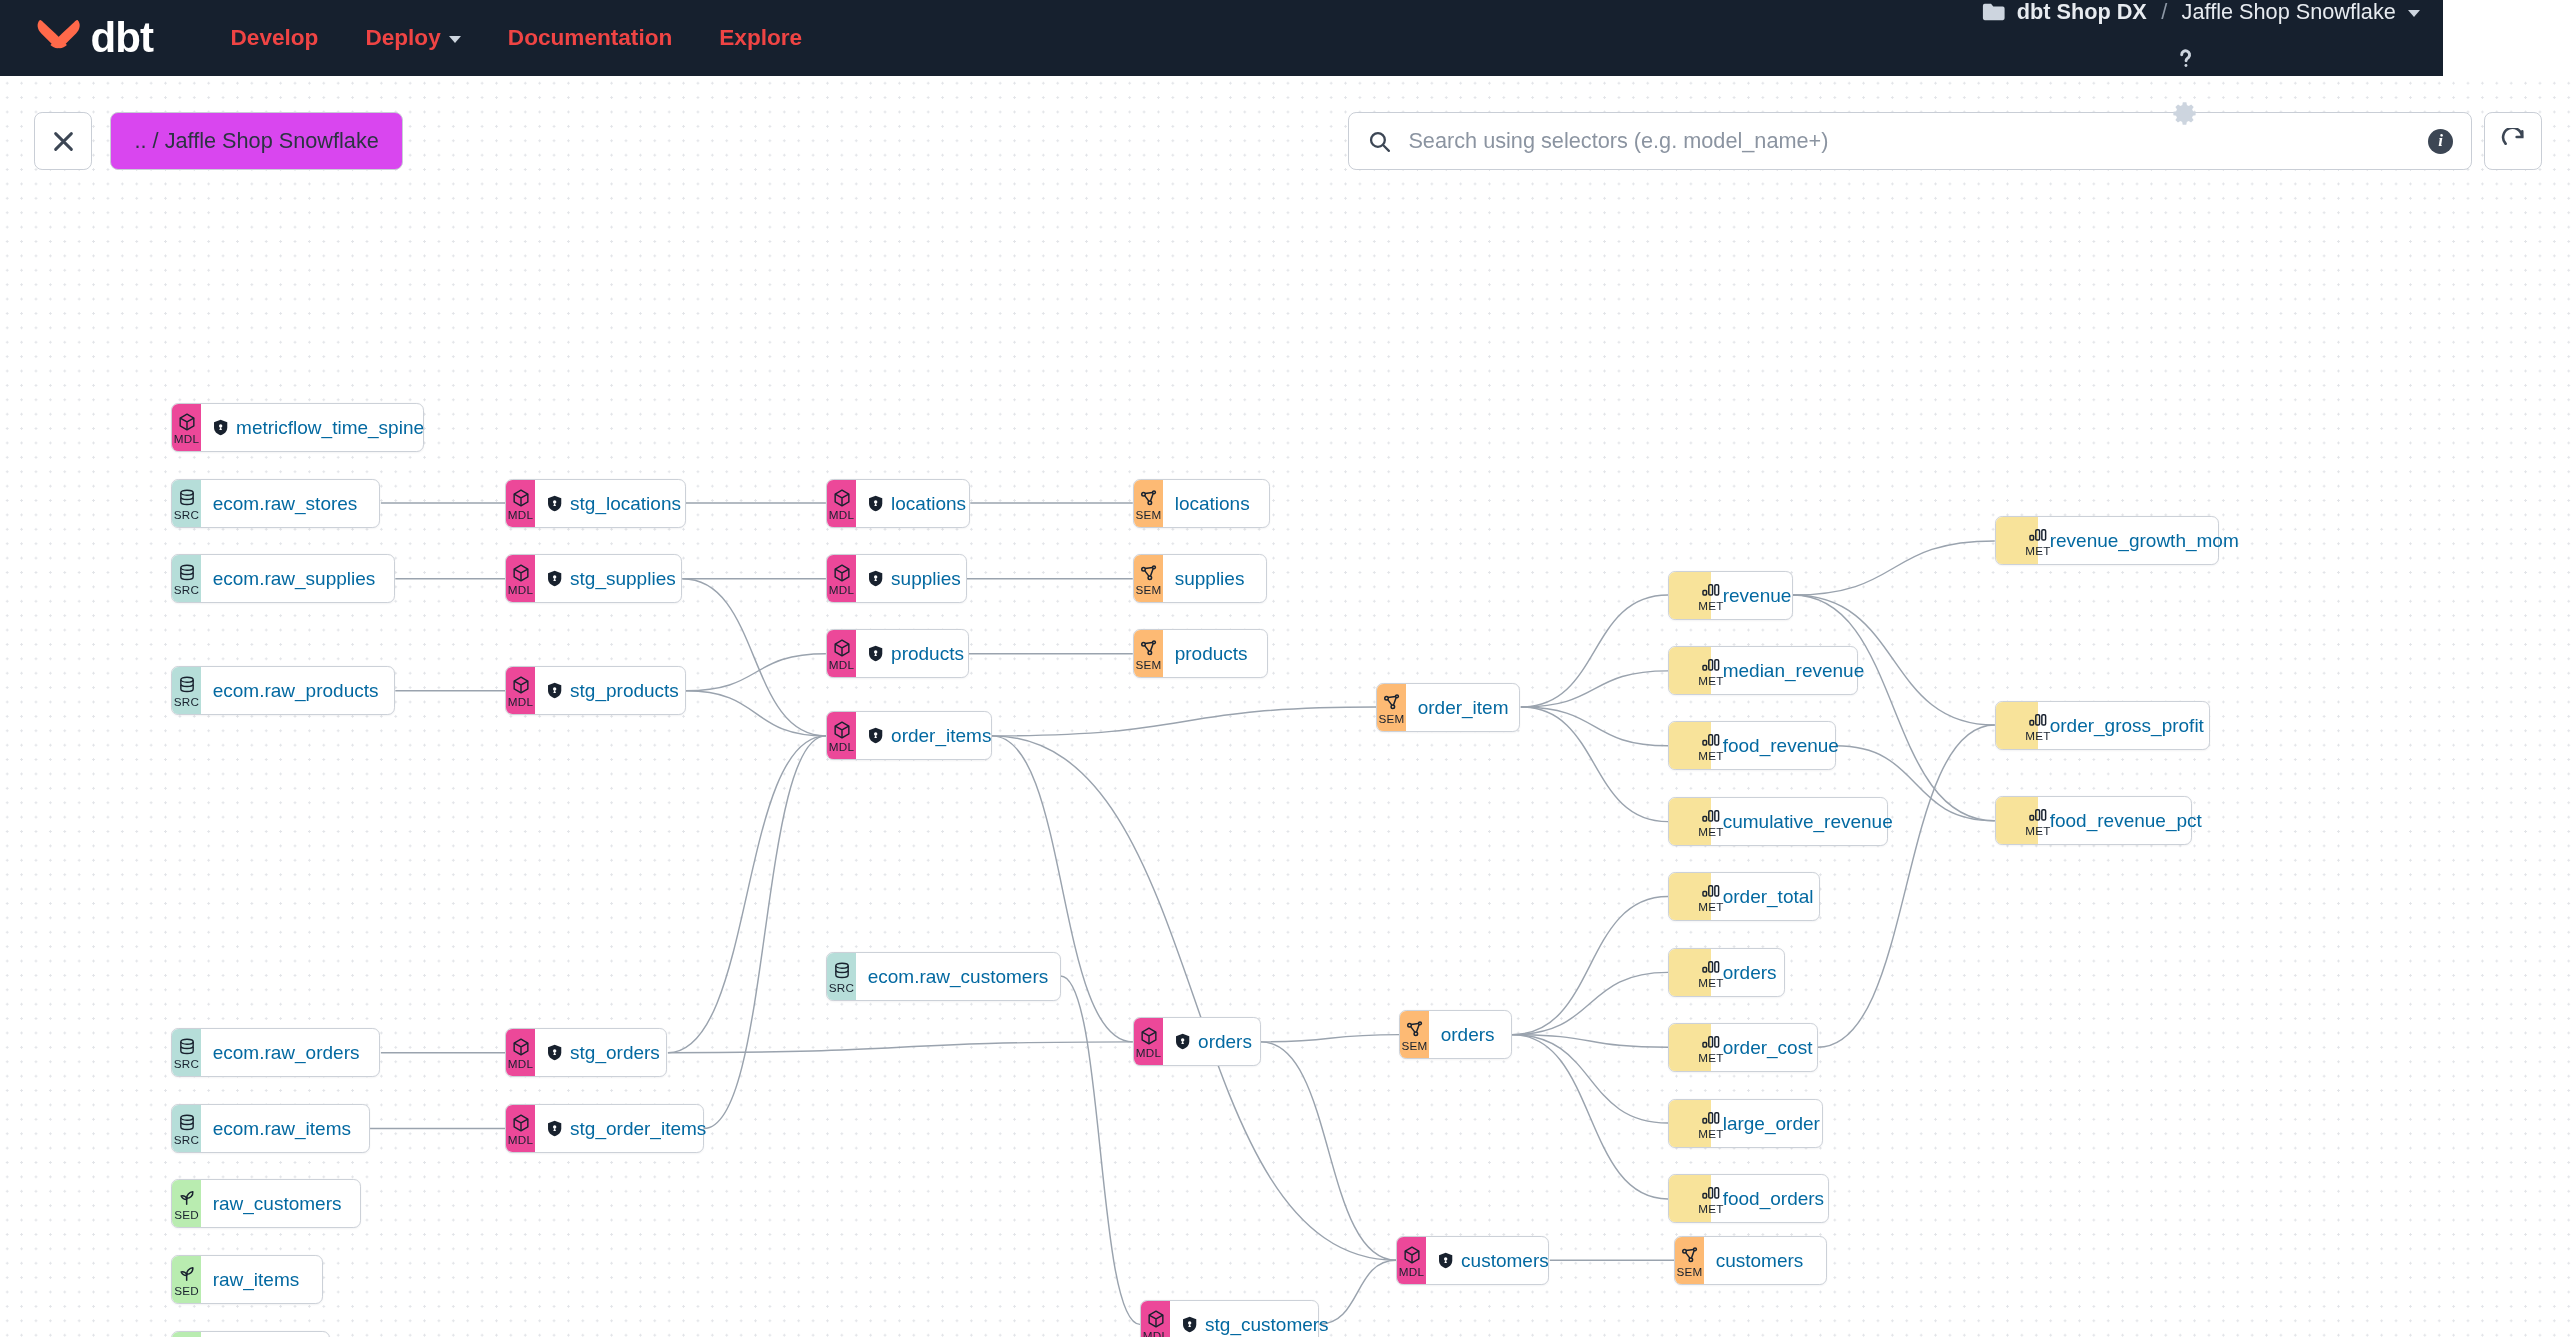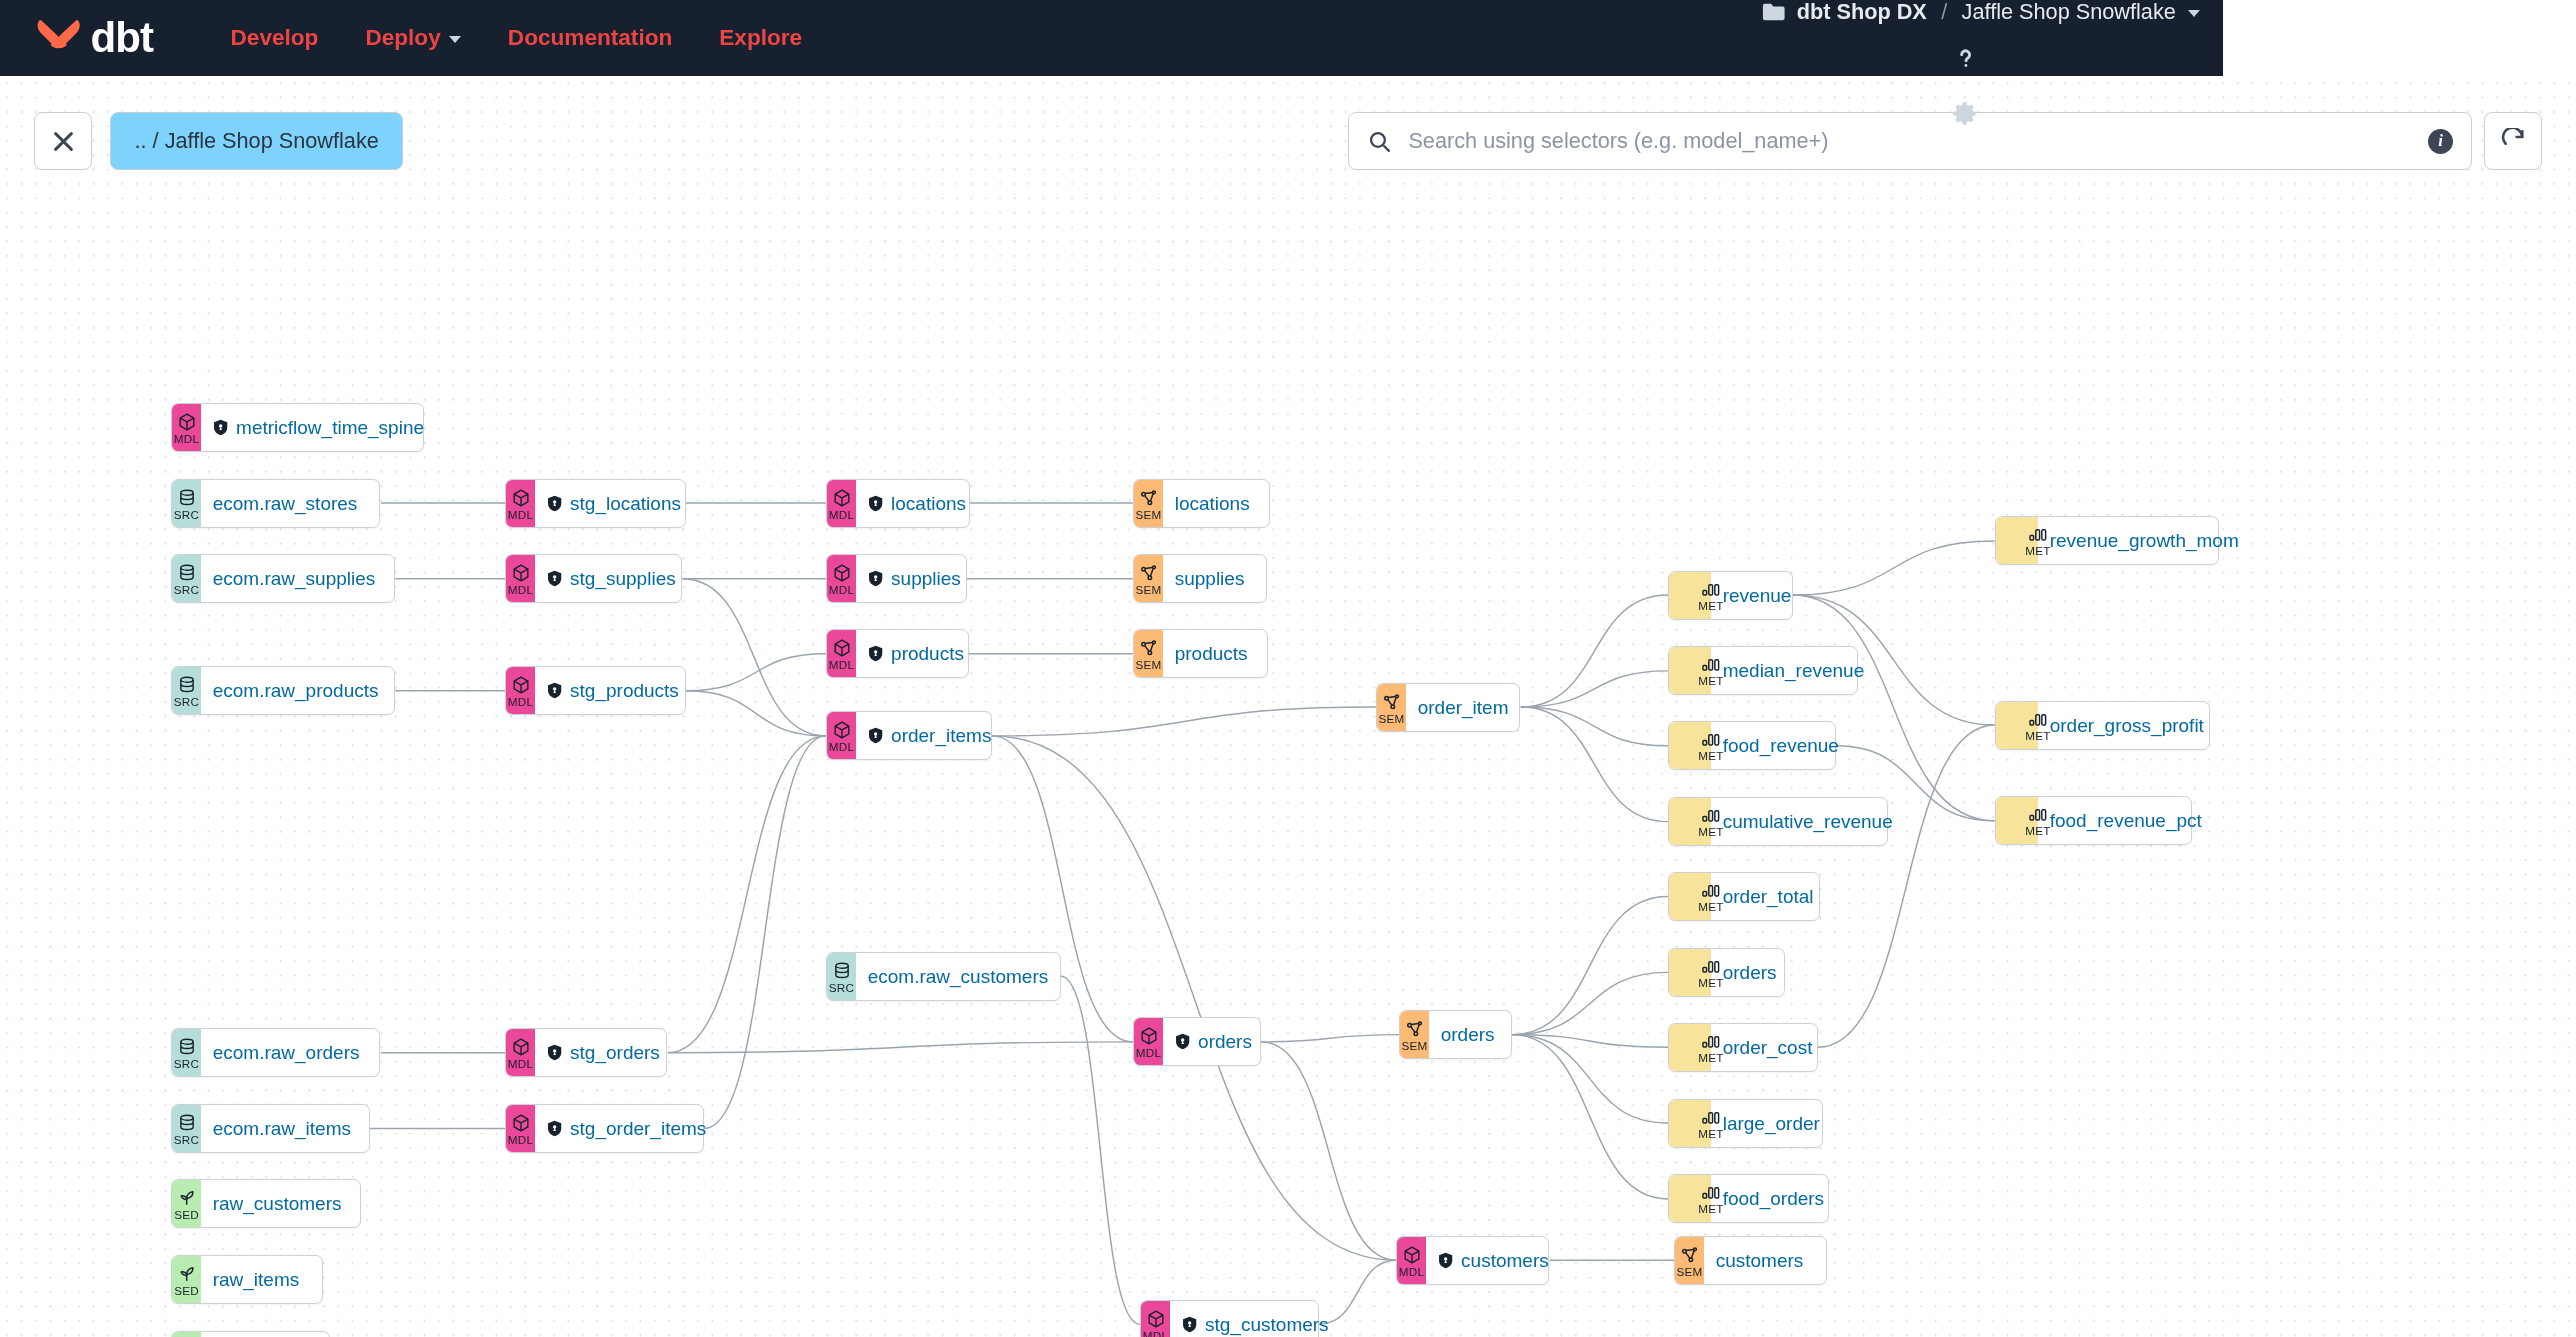--- a/index.html
+++ b/index.html
@@ -8,21 +8,21 @@
     margin: 0; padding: 0;
     width: 2576px; height: 1338px;
     overflow: hidden;
     font-family: "Liberation Sans", sans-serif;
     background: #ffffff;
   }
 
   
   .topnav {
     position: absolute; top: 0; left: 0;
-    width: 2223px; height: 76px;
+    width: 2443px; height: 76px;
     background: #16202e;
     display: flex; align-items: center;
     z-index: 50;
   }
   .brand { display: flex; align-items: center; margin-left: 34px; }
   .brand-logo { width: 51px; height: 43px; }
   .brand-word {
     color: #ffffff; font-size: 42px; font-weight: 700;
     letter-spacing: -0.9px; margin-left: 5.4px; line-height: 1;
   }
@@ -70,21 +70,21 @@
   .tb-item { position: absolute; pointer-events: auto; }
   .sq-btn {
     background: #ffffff; border: 0.9px solid #c9ced6;
     border-radius: 8.1px; display: flex; align-items: center;
     justify-content: center; cursor: pointer;
   }
   .close-btn { left: 34px; top: 36px; width: 58px; height: 58px; }
   .crumb-btn {
     left: 110px; top: 36px; height: 58px;
     padding: 0 23.5px; font-size: 21.7px; color: #2b3441;
-    background: #7dd3fc; border: 0.9px solid #c9ced6; border-radius: 8.1px;
+    background: #d946ef; border: 0.9px solid #c9ced6; border-radius: 8.1px;
     display: flex; align-items: center; cursor: pointer; white-space: nowrap;
   }
   .search-wrap {
     left: 1348px; top: 36px; width: 1124px; height: 58px;
     background: #ffffff; border: 0.9px solid #c9ced6; border-radius: 8.1px;
     display: flex; align-items: center; padding: 17px 18px; gap: 14.4px;
   }
   .search-input {
     flex: 1; border: none; outline: none; background: transparent;
     font-family: "Liberation Sans", sans-serif;

